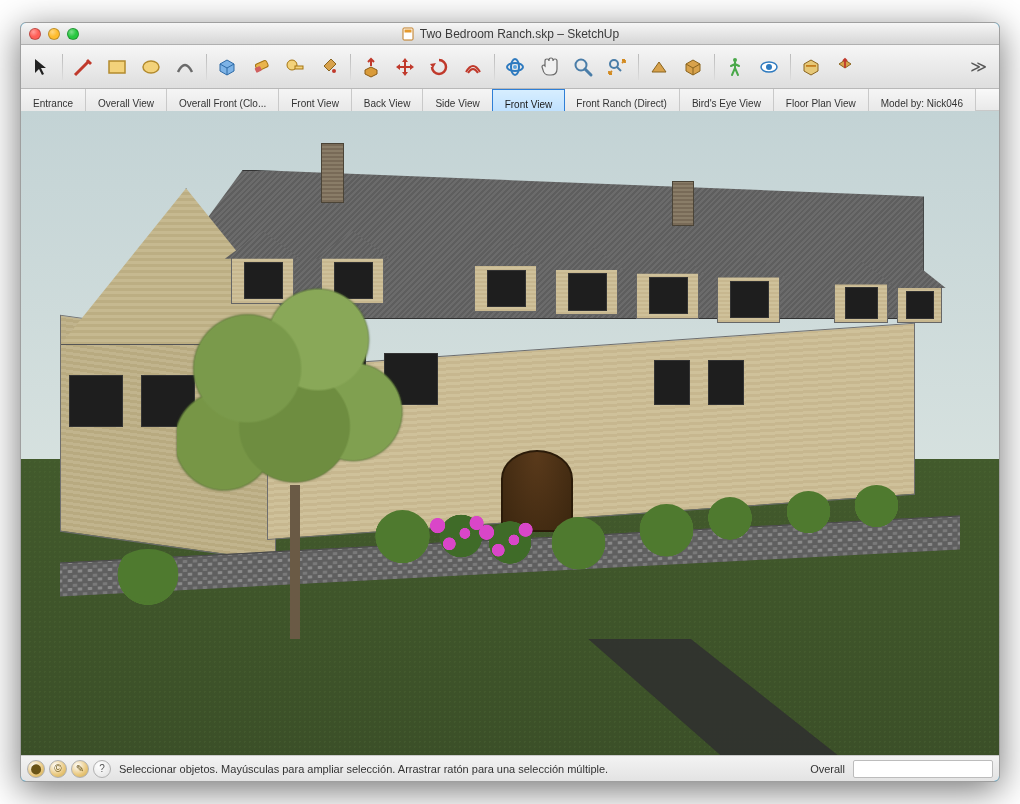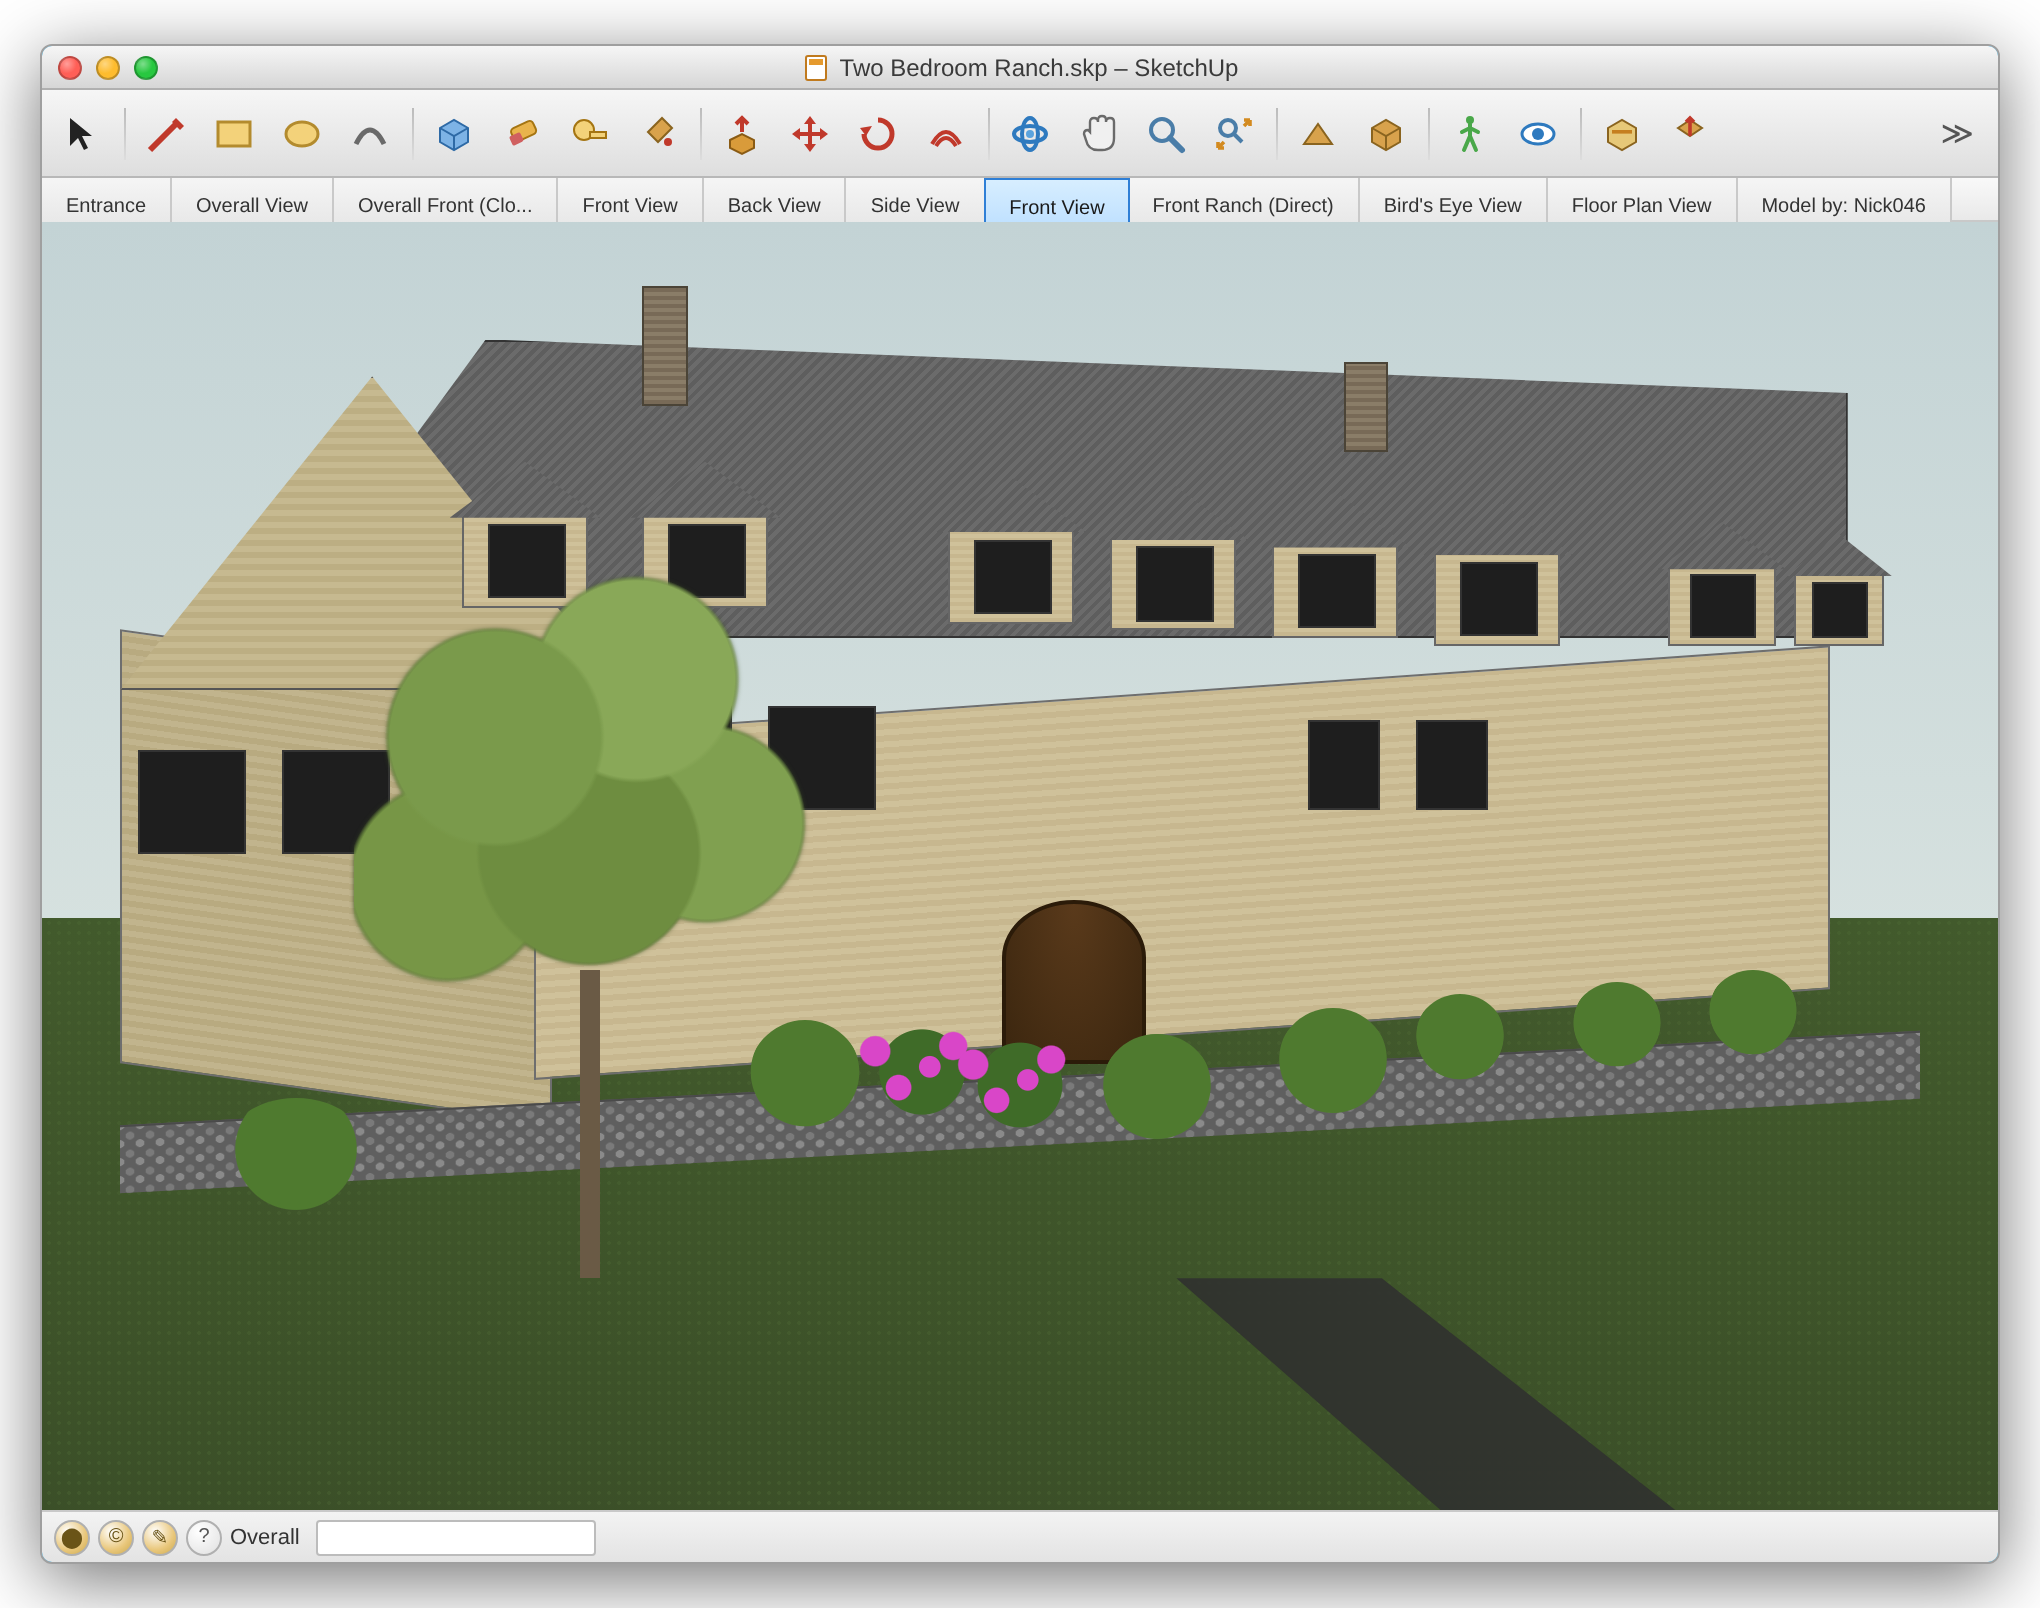--- a/index.html
+++ b/index.html
@@ -571,18 +571,19 @@
     <div class="bush" style="left:78%;top:59%;width:5%;height:8%;"></div>
     <div class="bush" style="left:85%;top:58%;width:5%;height:8%;"></div>
     <div class="bush" style="left:9%;top:68%;width:8%;height:10%;"></div>
   </div>
 
   <div class="statusbar">
     <div class="status-btn">⬤</div>
     <div class="status-btn">©</div>
     <div class="status-btn">✎</div>
     <div class="status-btn help">?</div>
+    <div class="status-text">Seleccionar objetos. Mayúsculas para ampliar selección. Arrastrar ratón para una selección múltiple.</div>
     <div class="measure-label">Overall</div>
     <input class="measure-box" value="" style="">
   </div>
 
 </div>
 </div>
 
 </body></html>

